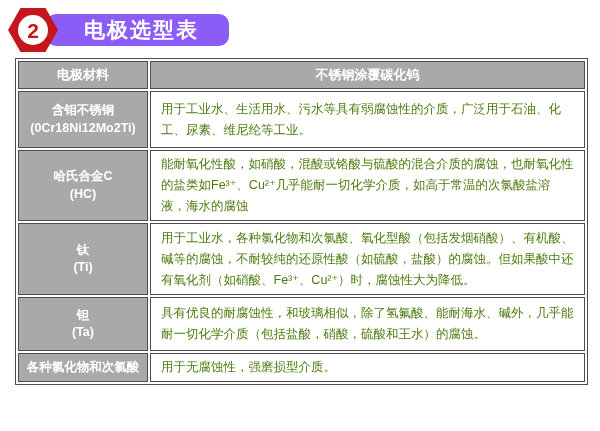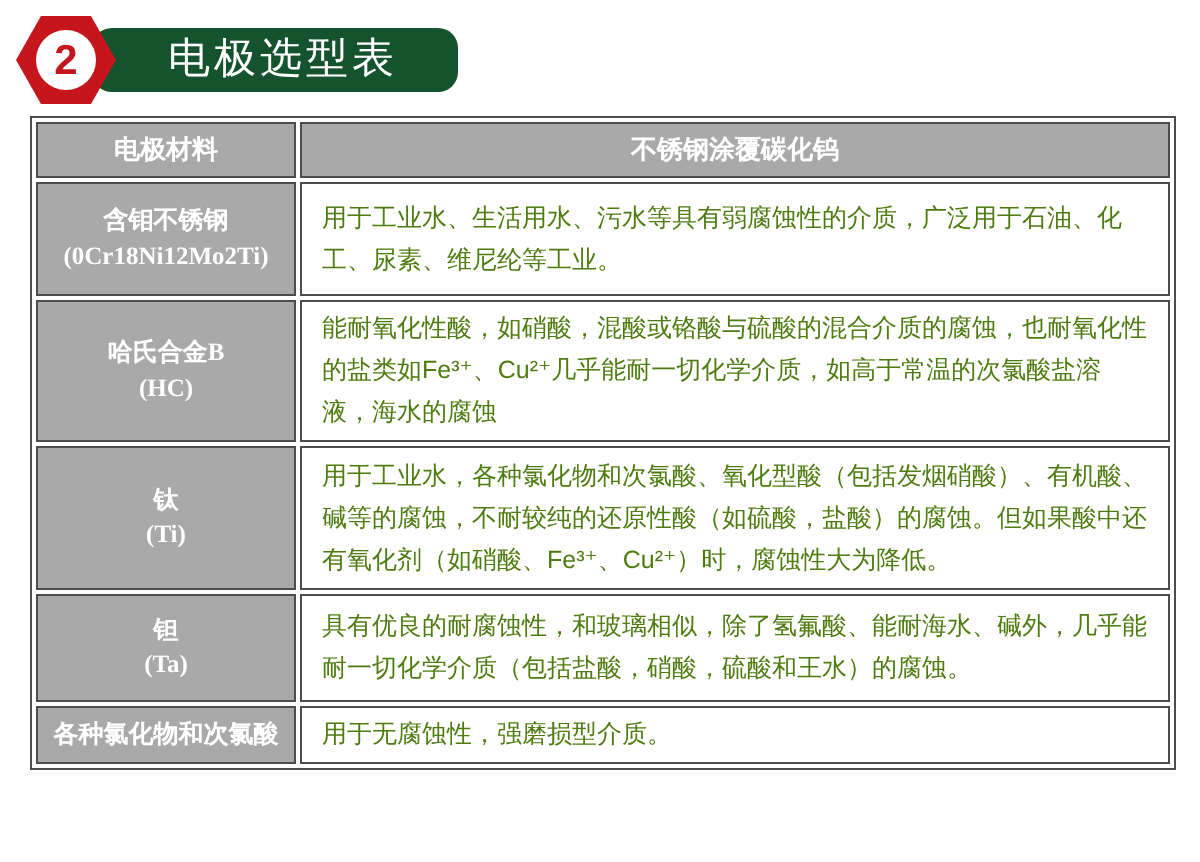--- a/index.html
+++ b/index.html
@@ -46,23 +46,23 @@
     justify-content: center;
     color: #c4161c;
     font-weight: bold;
     font-size: 21px;
     line-height: 1;
   }
   .title-pill {
     position: relative;
     z-index: 1;
     margin-left: -12px;
-    background: #14532d;
+    background: #8b5cf6;
     color: #ffffff;
-    font-weight: normal;
+    font-weight: bold;
     font-size: 21px;
     letter-spacing: 2px;
     border-radius: 10px;
     height: 32px;
     line-height: 32px;
     padding: 0 30px 0 38px;
     white-space: nowrap;
   }
   
   .tbl-wrap {
@@ -96,21 +96,20 @@
     padding: 2px 4px;
   }
   td.material {
     background: #a9a9a9;
     color: #ffffff;
     font-weight: bold;
     font-size: 12.5px;
     text-align: center;
     padding: 2px 3px;
     line-height: 1.4;
-    font-family: Liberation Serif, serif;
   }
   td.material .sub { display: block; font-weight: bold; }
   td.material .sub:empty { display: none; }
   td.desc {
     background: #ffffff;
     color: #4d7c0f;
     font-size: 12.5px;
     line-height: 21px;
     padding: 3px 10px;
     text-align: left;
@@ -150,21 +149,21 @@
       <tbody>
         <tr class="r1">
           <td class="material">
             <span>含钼不锈钢</span>
             <span class="sub">(0Cr18Ni12Mo2Ti)</span>
           </td>
           <td class="desc">用于工业水、生活用水、污水等具有弱腐蚀性的介质，广泛用于石油、化工、尿素、维尼纶等工业。</td>
         </tr>
         <tr class="r3">
           <td class="material">
-            <span>哈氏合金B</span>
+            <span>哈氏合金C</span>
             <span class="sub">(HC)</span>
           </td>
           <td class="desc">能耐氧化性酸，如硝酸，混酸或铬酸与硫酸的混合介质的腐蚀，也耐氧化性的盐类如Fe³⁺、Cu²⁺几乎能耐一切化学介质，如高于常温的次氯酸盐溶液，海水的腐蚀</td>
         </tr>
         <tr class="r4">
           <td class="material">
             <span>钛</span>
             <span class="sub">(Ti)</span>
           </td>
           <td class="desc">用于工业水，各种氯化物和次氯酸、氧化型酸（包括发烟硝酸）、有机酸、碱等的腐蚀，不耐较纯的还原性酸（如硫酸，盐酸）的腐蚀。但如果酸中还有氧化剂（如硝酸、Fe³⁺、Cu²⁺）时，腐蚀性大为降低。</td>

